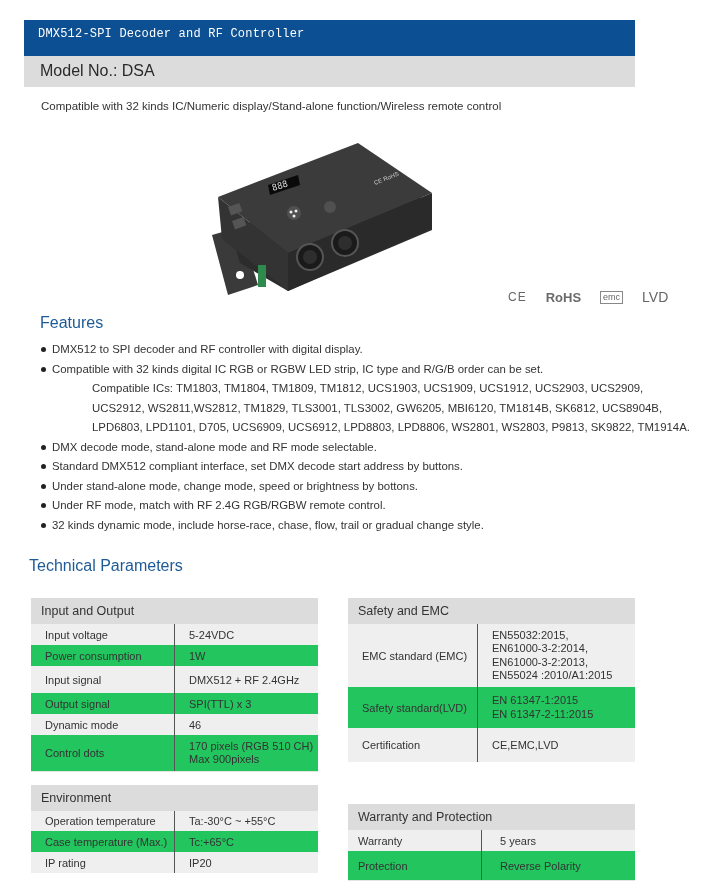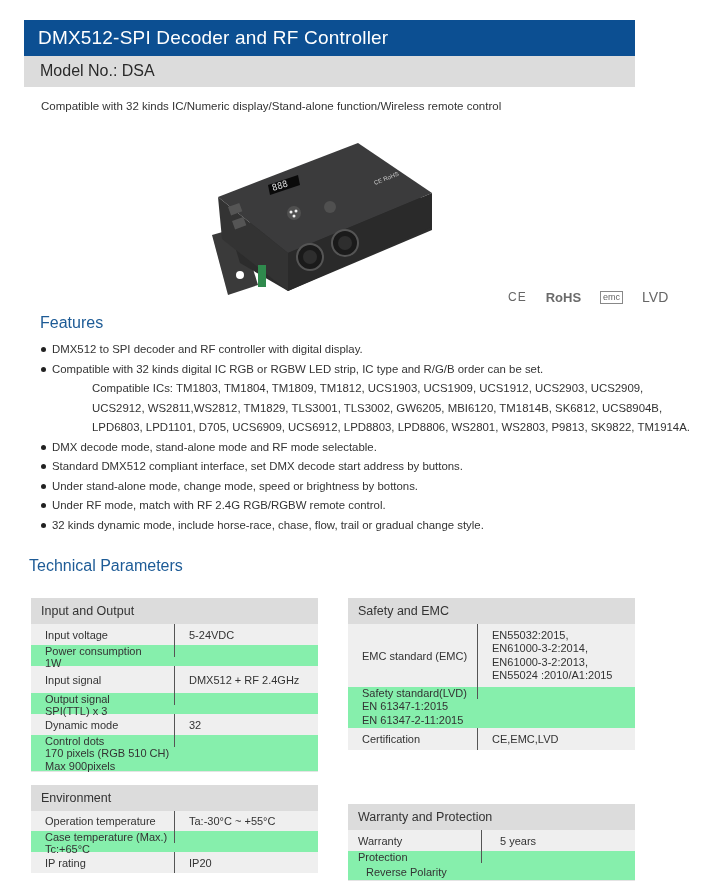--- a/index.html
+++ b/index.html
@@ -1,20 +1,20 @@
 <!DOCTYPE html>
 <html><head>
 <meta charset="utf-8">
 <style>
   * { box-sizing: border-box; margin: 0; padding: 0; }
   html, body { width: 711px; height: 893px; background: #ffffff; overflow: hidden; }
   body { position: relative; font-family: "Liberation Sans", "DejaVu Sans", sans-serif; color: #333; }
 
   .title-bar { position: absolute; left: 24px; top: 20px; width: 611px; height: 36px; background: #0c4f92; }
-  .title-bar .t { position: absolute; left: 14px; top: 7px; color: #fff; font-size: 19px; letter-spacing: 0.2px; }
+  .title-bar .t { position: absolute; left: 14px; top: 7px; color: #fff; font-size: 12px; letter-spacing: 0.2px; font-family: Liberation Mono, monospace; }
   .model-bar { position: absolute; left: 24px; top: 56px; width: 611px; height: 31px; background: #dcdcdc; }
   .model-bar .t { position: absolute; left: 16px; top: 6px; color: #2a2a2a; font-size: 16px; }
   .subtitle { position: absolute; left: 41px; top: 100px; font-size: 11.5px; color: #333; }
 
   .product { position: absolute; left: 200px; top: 135px; width: 240px; height: 165px; }
 
   .certs { position: absolute; left: 508px; top: 289px; display: flex; align-items: center; gap: 19px; color: #666; font-size: 13px; }
   .certs .ce { font-size: 12px; letter-spacing: 1px; }
   .certs .rohs { font-weight: bold; font-size: 13px; color: #6a6a6a; }
   .certs .emc { font-size: 9px; border: 1px solid #888; padding: 0 2px; line-height: 11px; color: #666; }
@@ -23,21 +23,21 @@
   .section-h { position: absolute; color: #1d5b96; font-size: 16px; }
   .features { position: absolute; left: 40px; top: 340px; width: 660px; font-size: 11.4px; line-height: 19.5px; color: #333; list-style: none; }
   .features li { position: relative; padding-left: 12px; }
   .features li .dot { position: absolute; left: 1px; top: 7px; width: 5px; height: 5px; border-radius: 50%; background: #222; }
   .ic-lines div { padding-left: 0; margin-left: 40px; }
 
   .tbl { position: absolute; width: 287px; font-size: 11px; color: #333; }
   .tbl .hd { height: 26px; background: #dcdcdc; padding-left: 10px; line-height: 26px; font-size: 12.5px; color: #333; }
   .tbl .row { display: flex; align-items: stretch; }
   .tbl .row.g { background: #efefef; }
-  .tbl .row.w { background: #86efac; flex-direction: column; }
+  .tbl .row.w { background: #22c55e; }
   .tbl .row.last { border-bottom: 1px solid #e4e4e4; }
   .tbl .k { width: 144px; padding-left: 14px; display: flex; align-items: center; border-right: 1px solid #555; }
   .tbl .v { flex: 1; padding-left: 14px; display: flex; flex-direction: column; justify-content: center; }
 </style>
 </head>
 <body>
 
 <div class="title-bar">
   <span class="t">DMX512-SPI Decoder and RF Controller</span>
 </div>
@@ -132,21 +132,21 @@
     </div>
   <div class="row w" style="height:21px">
       <div class="k">Output signal</div>
       <div class="v">
         <span>SPI(TTL) x 3</span>
       </div>
     </div>
   <div class="row g" style="height:21px">
       <div class="k">Dynamic mode</div>
       <div class="v">
-        <span>32</span>
+        <span>46</span>
       </div>
     </div>
   <div class="row w last" style="height:37px">
       <div class="k">Control dots</div>
       <div class="v" style="line-height:13px">
         <span>170 pixels (RGB 510 CH)</span>
         <span>Max 900pixels</span>
       </div>
     </div>
 </div>
@@ -184,21 +184,21 @@
         <span>EN55024 :2010/A1:2015</span>
       </div>
     </div>
   <div class="row w" style="height:41px">
       <div class="k" style="width:130px">Safety standard(LVD)</div>
       <div class="v" style="line-height:13.5px">
         <span>EN 61347-1:2015</span>
         <span>EN 61347-2-11:2015</span>
       </div>
     </div>
-  <div class="row g" style="height:22px">
+  <div class="row g" style="height:34px">
       <div class="k" style="width:130px">Certification</div>
       <div class="v">
         <span>CE,EMC,LVD</span>
       </div>
     </div>
 </div>
 
 <div class="tbl" style="left:348px; top:804px;">
   <div class="hd">Warranty and Protection</div>
   <div class="row g" style="height:21px">

